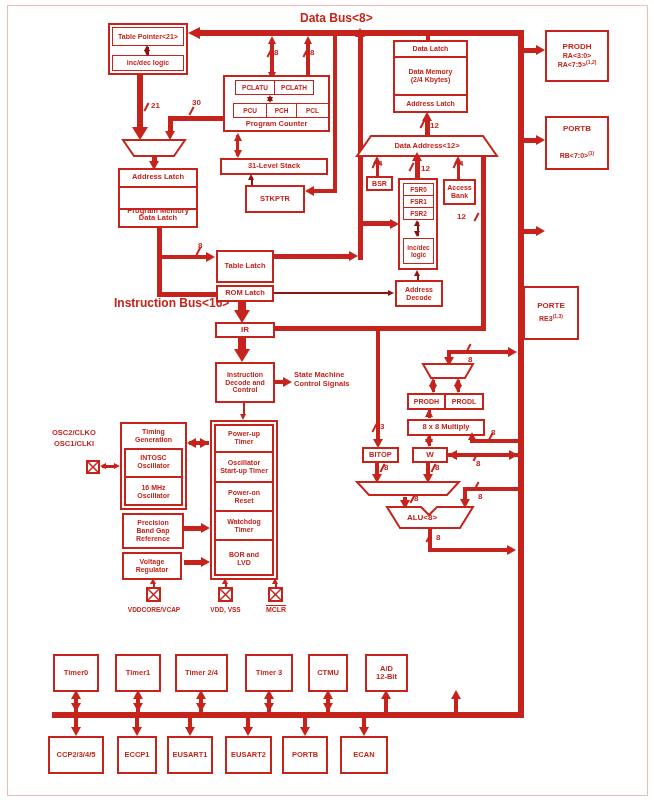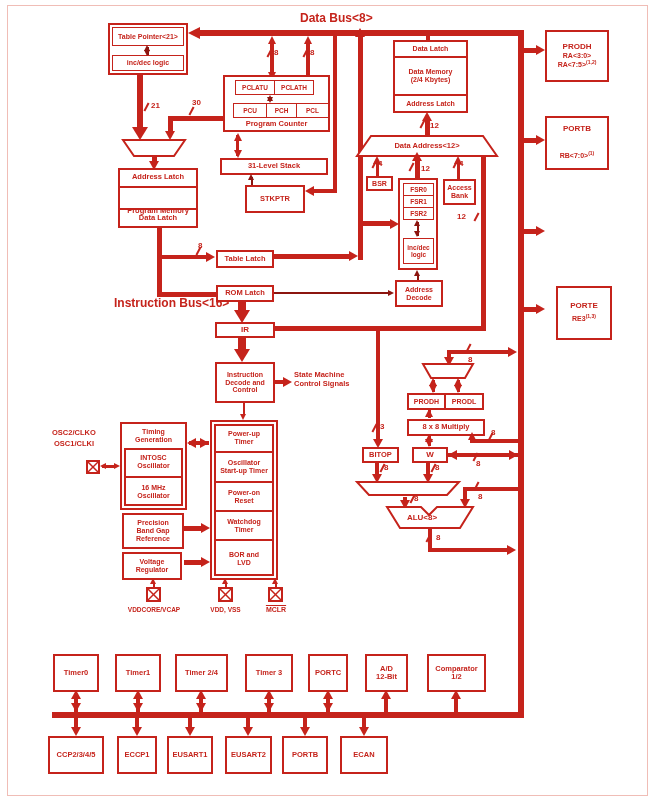--- a/index.html
+++ b/index.html
@@ -121,21 +121,21 @@
 
   <div class="v" style="left:333px;top:36px;width:4px;height:157px"></div>
   <div class="h" style="left:309px;top:189px;width:28px;height:4px"></div>
   <div class="arr bl" style="left:305px;top:186px"></div>
 
   <div class="v" style="left:358px;top:36px;width:5px;height:224px"></div>
   <div class="arr bu" style="left:355px;top:28px"></div>
   <div class="h" style="left:363px;top:221px;width:28px;height:5px"></div>
   <div class="arr br" style="left:390px;top:219px"></div>
 
-  <div class="box f75" style="left:216px;top:250px;width:58px;height:18px">Table Latch</div>
+  <div class="box f75" style="left:216px;top:250px;width:58px;height:33px">Table Latch</div>
   <div class="h" style="left:274px;top:254px;width:76px;height:5px"></div>
   <div class="arr br" style="left:349px;top:251px"></div>
 
   <div class="box f75" style="left:216px;top:285px;width:58px;height:17px">ROM Latch</div>
   <div class="h dkl" style="left:274px;top:292px;width:114px;height:2px"></div>
   <div class="arr sr darkc" style="left:388px;top:290px"></div>
 
   <div class="v" style="left:238px;top:302px;width:8px;height:10px"></div>
   <div class="arr xd" style="left:234px;top:310px"></div>
   <div class="box" style="left:215px;top:322px;width:60px;height:16px">IR</div>
@@ -228,21 +228,21 @@
   <div class="box col" style="left:545px;top:116px;width:64px;height:54px;gap:17px">
     <span>PORTB</span>
     <span class="f7"><span>RB&lt;7:0&gt;</span><sup>(1)</sup></span>
   </div>
 
   <div class="h" style="left:524px;top:229px;width:13px;height:5px"></div>
   <div class="arr br" style="left:536px;top:226px"></div>
 
   <div class="h" style="left:524px;top:307px;width:13px;height:5px"></div>
   <div class="arr br" style="left:536px;top:304px"></div>
-  <div class="box col" style="left:556px;top:286px;width:56px;height:54px;gap:3px">
+  <div class="box col" style="left:523px;top:286px;width:56px;height:54px;gap:3px">
     <span>PORTE</span>
     <span class="f7"><span>RE3</span><sup>(1,3)</sup></span>
   </div>
 
   <div class="h" style="left:447px;top:350px;width:62px;height:4px"></div>
   <div class="arr br" style="left:508px;top:347px"></div>
   <div class="v" style="left:447px;top:350px;width:4px;height:10px"></div>
   <div class="arr bd" style="left:444px;top:357px"></div>
   <div class="slash" style="left:464px;top:347px"></div>
   <div class="wl" style="left:468px;top:355px">8</div>
@@ -393,25 +393,23 @@
     <rect x="1" y="1" width="13" height="13" fill="#fff" stroke="#c5231b" stroke-width="2"></rect>
     <line x1="2" y1="2" x2="13" y2="13" stroke="#c5231b" stroke-width="1.5"></line>
     <line x1="13" y1="2" x2="2" y2="13" stroke="#c5231b" stroke-width="1.5"></line>
   </svg>
   <div class="cell f7" style="left:258px;top:605px;width:36px;height:10px;text-decoration:overline">MCLR</div>
 
   <div class="box f75" style="left:53px;top:654px;width:46px;height:38px">Timer0</div>
   <div class="box f75" style="left:115px;top:654px;width:46px;height:38px">Timer1</div>
   <div class="box f75" style="left:175px;top:654px;width:53px;height:38px">Timer 2/4</div>
   <div class="box f75" style="left:245px;top:654px;width:48px;height:38px">Timer 3</div>
-  <div class="box f75" style="left:308px;top:654px;width:40px;height:38px">PORTC</div>
+  <div class="box f75" style="left:308px;top:654px;width:40px;height:38px">CTMU</div>
   <div class="box f75" style="left:365px;top:654px;width:43px;height:38px">A/D
 12-Bit</div>
-  <div class="box f75" style="left:427px;top:654px;width:59px;height:38px">Comparator
-1/2</div>
 
   <div class="box f75" style="left:48px;top:736px;width:56px;height:38px">CCP2/3/4/5</div>
   <div class="box f75" style="left:117px;top:736px;width:40px;height:38px">ECCP1</div>
   <div class="box f75" style="left:167px;top:736px;width:46px;height:38px">EUSART1</div>
   <div class="box f75" style="left:225px;top:736px;width:47px;height:38px">EUSART2</div>
   <div class="box f75" style="left:282px;top:736px;width:46px;height:38px">PORTB</div>
   <div class="box f75" style="left:340px;top:736px;width:48px;height:38px">ECAN</div>
 
   <div class="v" style="left:74px;top:697px;width:4px;height:15px"></div>
   <div class="arr bu" style="left:71px;top:690px"></div>

